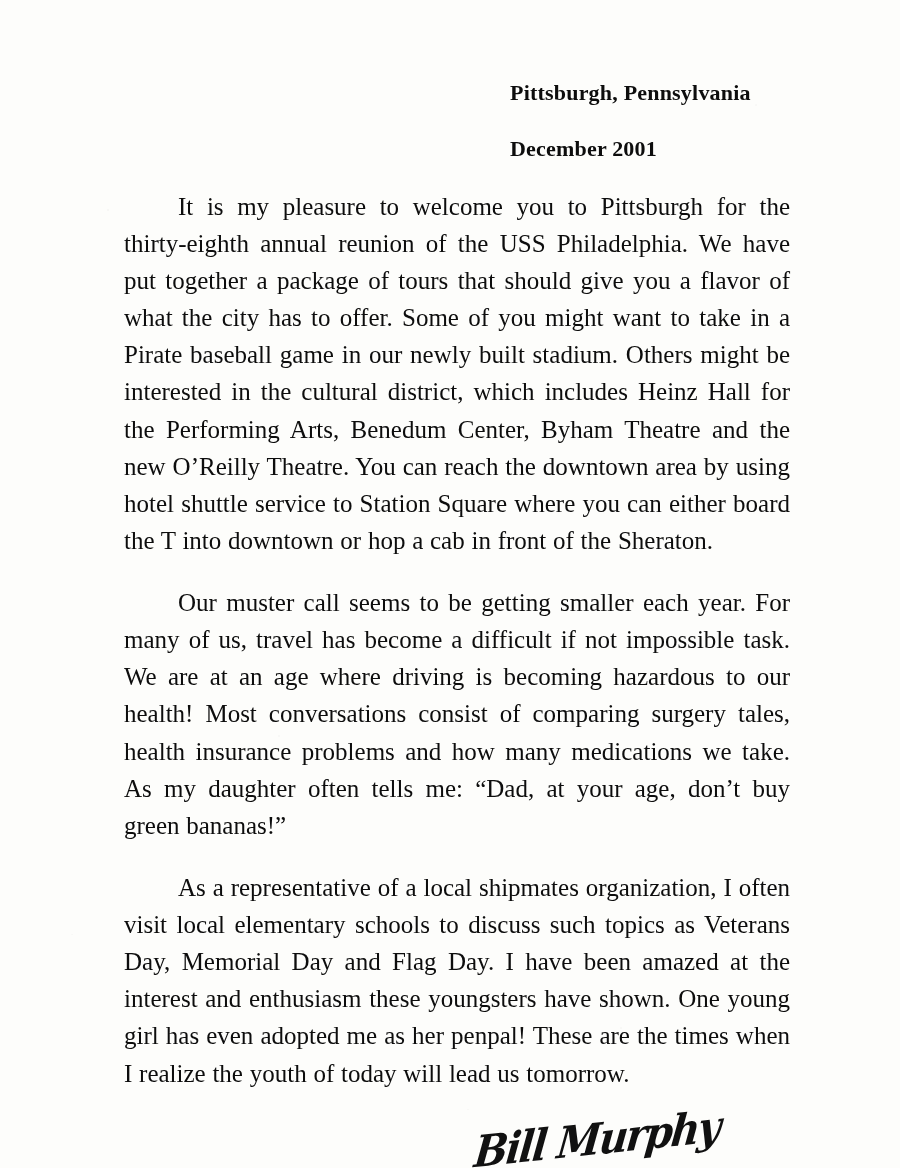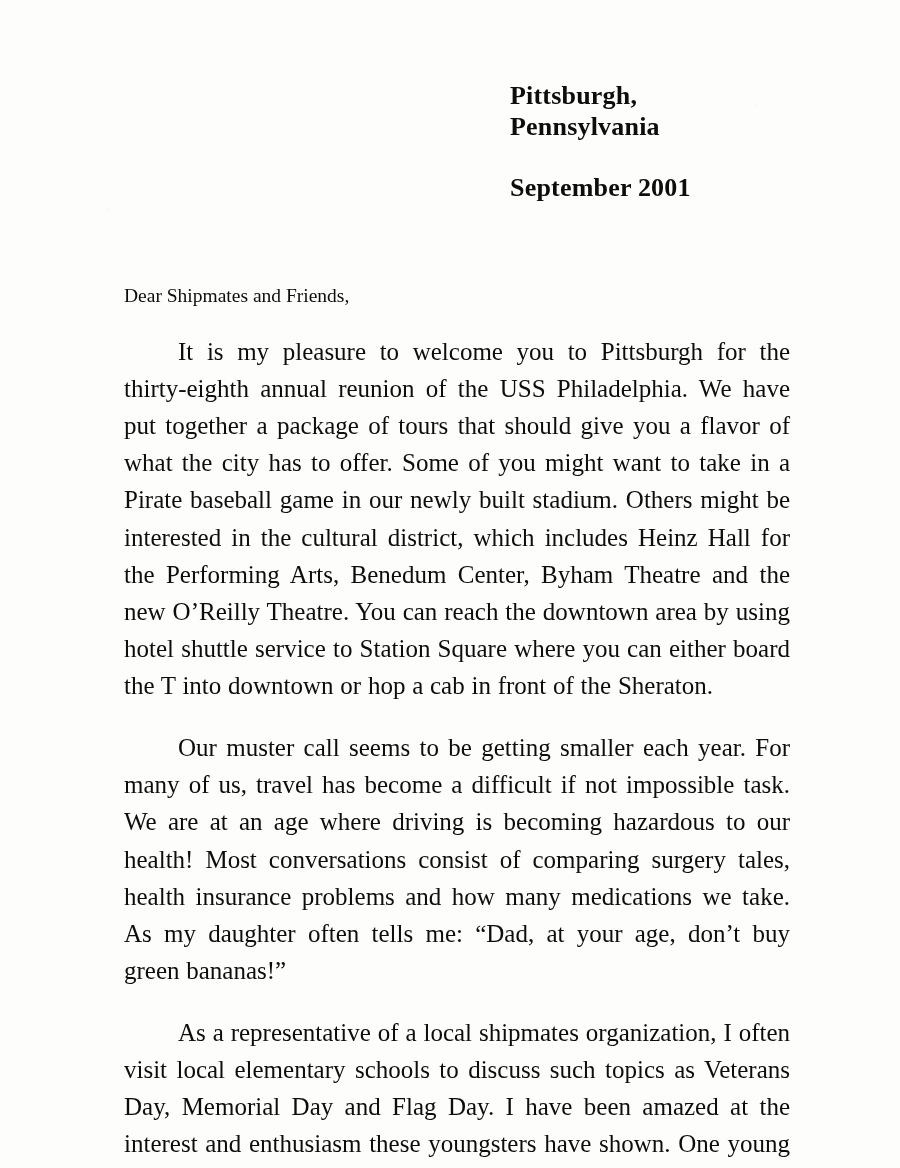--- a/index.html
+++ b/index.html
@@ -38,21 +38,21 @@
     left: 124px;
     top: 80px;
     width: 666px;
   }
   .dateline {
     text-align: left;
     margin-left: 386px;
   }
   .dateline .place,
   .dateline .date {
-    font-size: 26px;
+    font-size: 22px;
     font-weight: 700;
     letter-spacing: 0.2px;
     line-height: 1.2;
   }
   .dateline .date {
     margin-top: 30px;
   }
   .salutation {
     margin-top: 80px;
     font-size: 19.5px;
@@ -107,24 +107,23 @@
 </head>
 <body>
 
 <div class="page">
   <div class="paper-noise"></div>
 
   <div class="letter-body">
 
     <div class="dateline">
       <div class="place">Pittsburgh, Pennsylvania</div>
-      <div class="date">September 2001</div>
+      <div class="date">December 2001</div>
     </div>
 
-    <div class="salutation">Dear Shipmates and Friends,</div>
 
     <p class="para first">It is my pleasure to welcome you to Pittsburgh for the thirty-eighth annual reunion of the USS Philadelphia.  We have put together a package of tours that should give you a flavor of what the city has to offer.  Some of you might want to take in a Pirate baseball game in our newly built stadium.  Others might be interested in the cultural district, which includes Heinz Hall for the Performing Arts, Benedum Center, Byham Theatre and the new O’Reilly Theatre.  You can reach the downtown area by using hotel shuttle service to Station Square where you can either board the T into downtown or hop a cab in front of the Sheraton.</p>
     <p class="para">Our muster call seems to be getting smaller each year.  For many of us, travel has become a difficult if not impossible task.  We are at an age where driving is becoming hazardous to our health!  Most conversations consist of comparing surgery tales, health insurance problems and how many medications we take.  As my daughter often tells me:  “Dad, at your age, don’t buy green bananas!”</p>
     <p class="para">As a representative of a local shipmates organization, I often visit local elementary schools to discuss such topics as Veterans Day, Memorial Day and Flag Day.  I have been amazed at the interest and enthusiasm these youngsters have shown.  One young girl has even adopted me as her penpal!  These are the times when I realize the youth of today will lead us tomorrow.</p>
 
     <div class="closing-block">
       <div class="signature">Bill Murphy</div>
       <div class="sig-underline"></div>
       <div class="closing">Shipmates forever,</div>
     </div>

